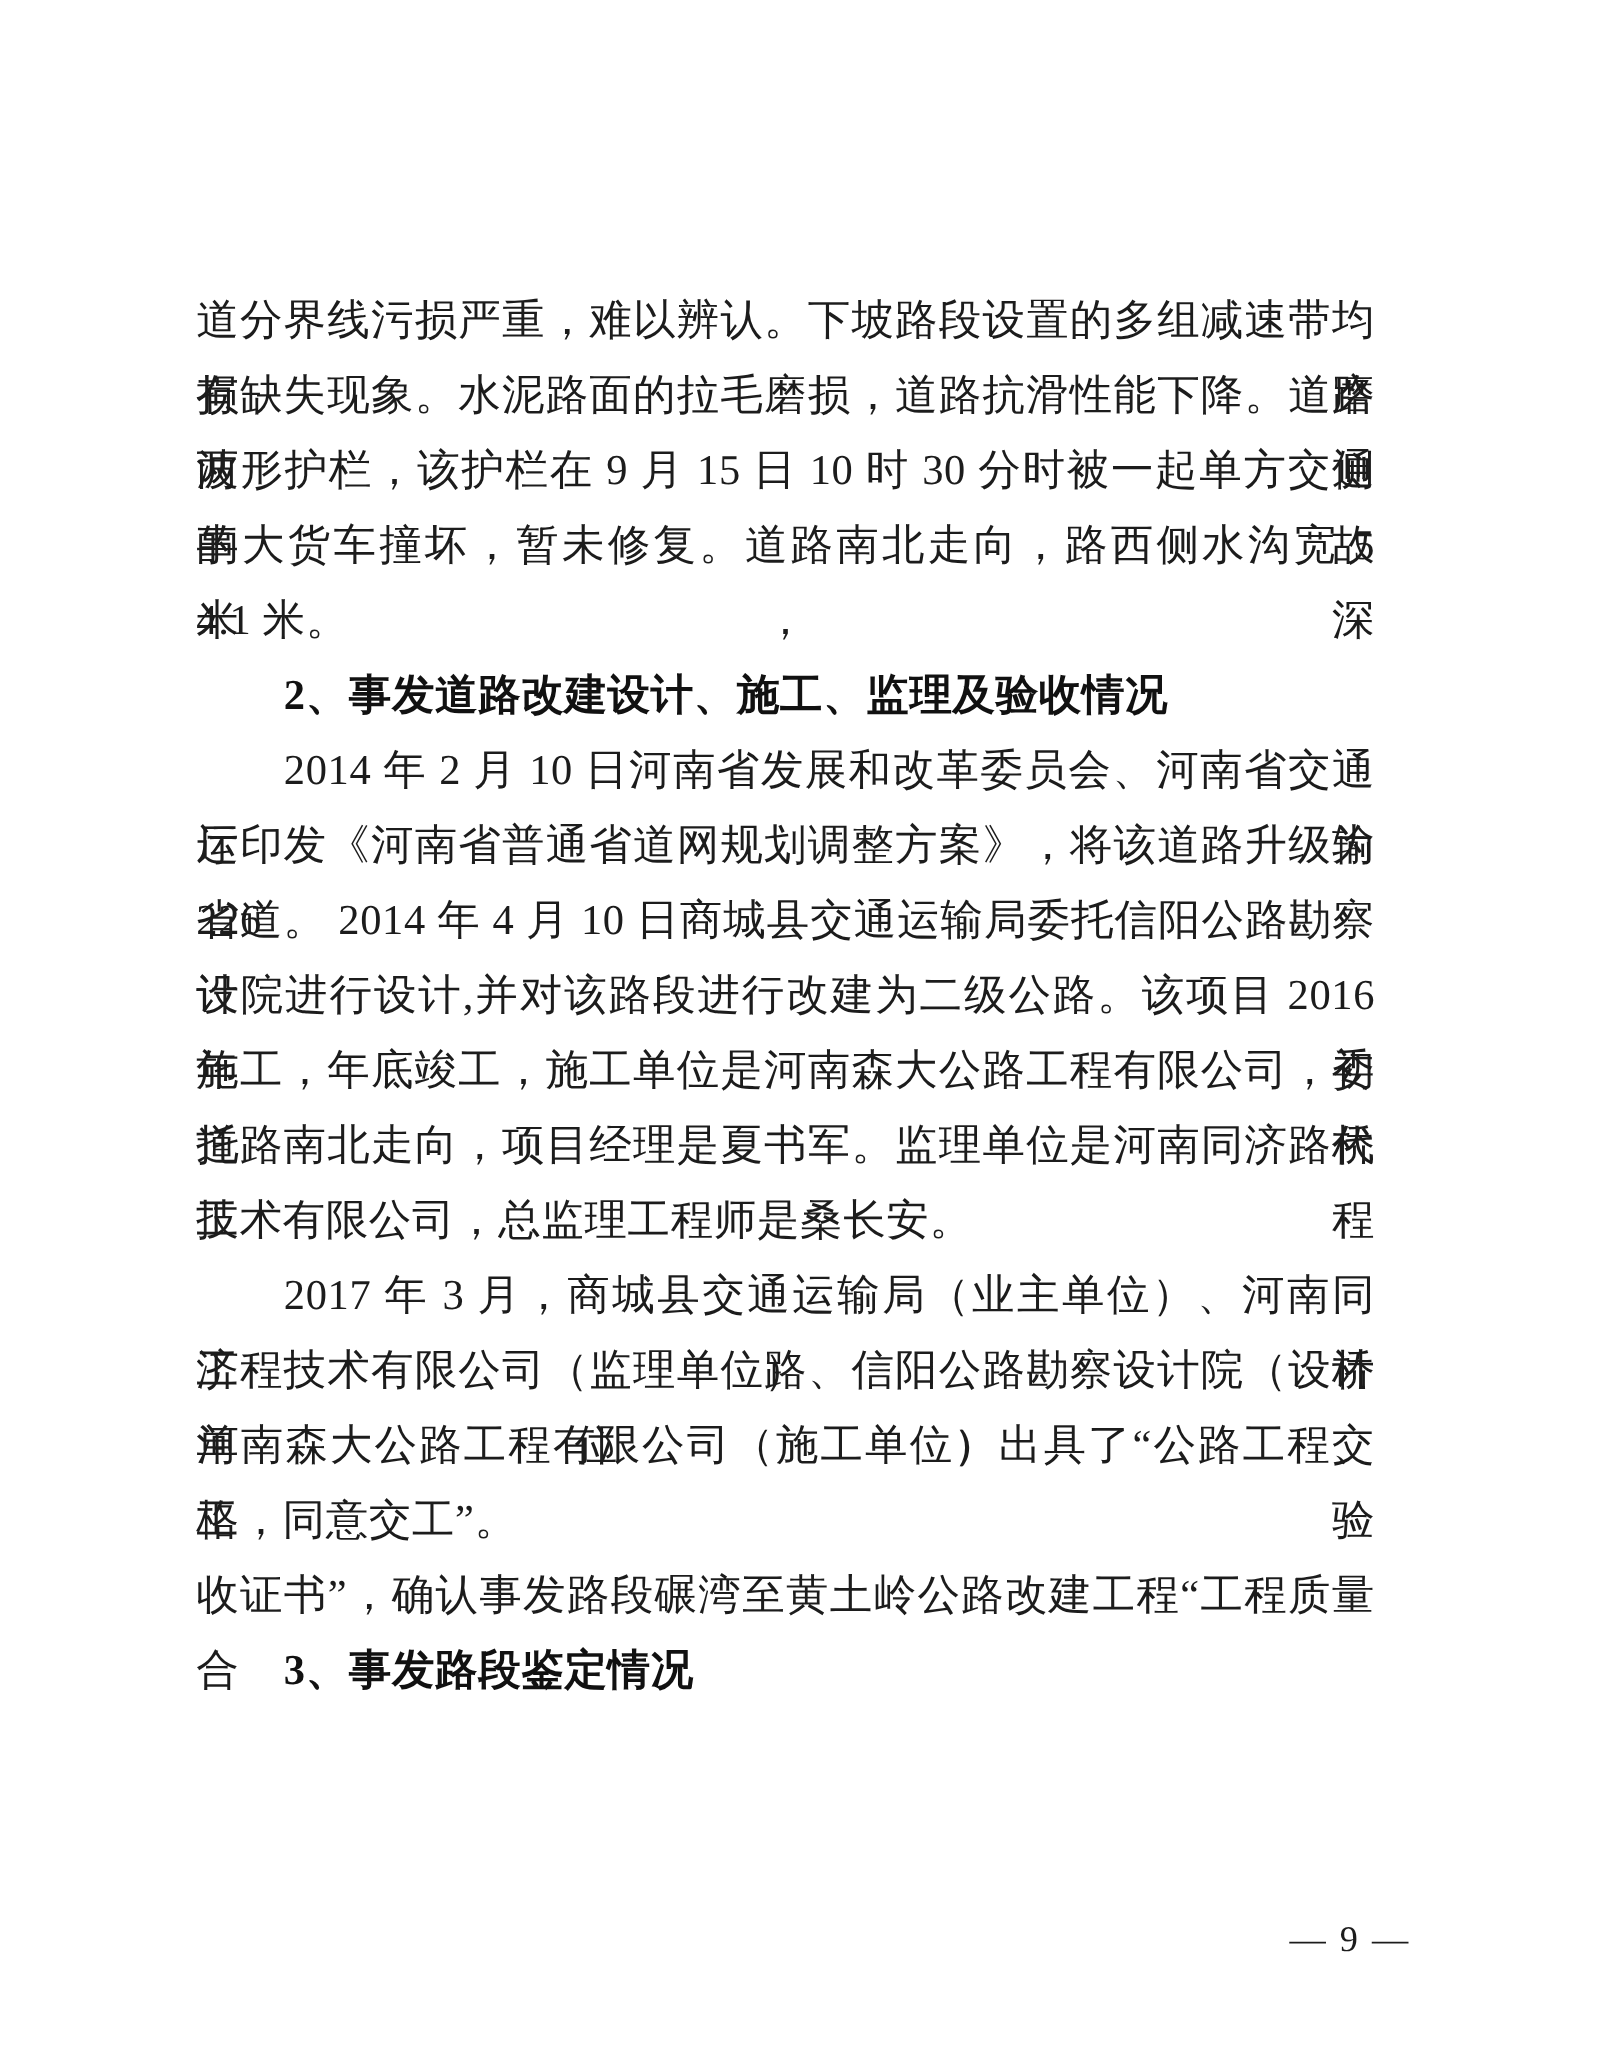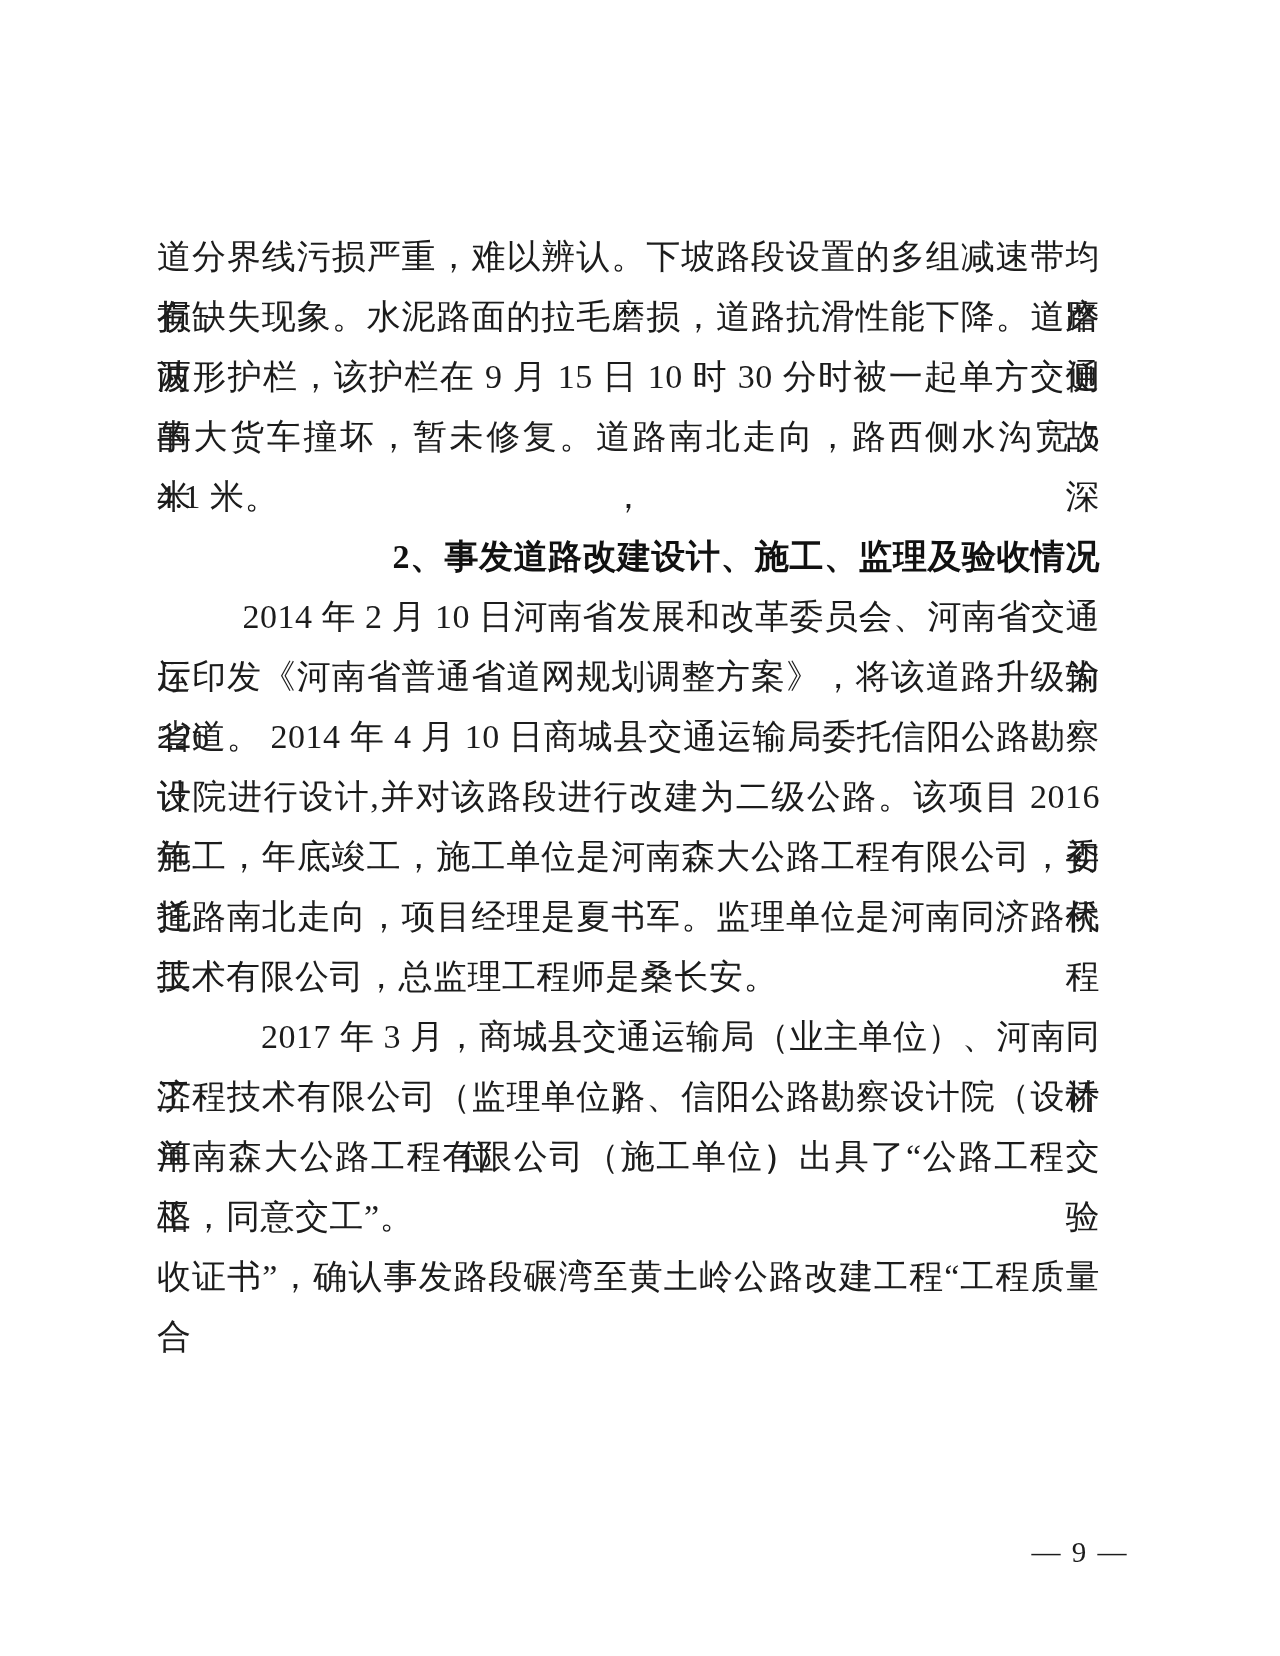--- a/index.html
+++ b/index.html
@@ -30,21 +30,20 @@
     white-space: normal;
     overflow: visible;
   }
   .fill {
     text-align: justify;
     text-align-last: justify;
     text-justify: inter-character;
   }
   .indent {
     text-indent: 70px;
-    text-align: right;
   }
   .heading {
     font-weight: 700;
     color: #111111;
   }
   .pagenum {
     position: absolute;
     left: 1005px;
     top: 1532px;
     width: 150px;
@@ -72,15 +71,16 @@
     <div class="line fill">省道。 2014 年 4 月 10 日商城县交通运输局委托信阳公路勘察设</div>
     <div class="line fill">计院进行设计,并对该路段进行改建为二级公路。该项目 2016 年初</div>
     <div class="line fill">施工，年底竣工，施工单位是河南森大公路工程有限公司，委托代</div>
     <div class="line fill">道路南北走向，项目经理是夏书军。监理单位是河南同济路桥工程</div>
     <div class="line">技术有限公司，总监理工程师是桑长安。</div>
     <div class="line fill indent">2017 年 3 月，商城县交通运输局（业主单位）、河南同济路桥</div>
     <div class="line fill">工程技术有限公司（监理单位）、信阳公路勘察设计院（设计单位）、</div>
     <div class="line fill">河南森大公路工程有限公司（施工单位）出具了“公路工程交工验</div>
     <div class="line">格，同意交工”。</div>
     <div class="line fill">收证书”，确认事发路段碾湾至黄土岭公路改建工程“工程质量合</div>
+    <div class="line heading indent">3、事发路段鉴定情况</div>
   </div>
   <div class="pagenum">— 9 —</div>
 </div>
 
 </body></html>

